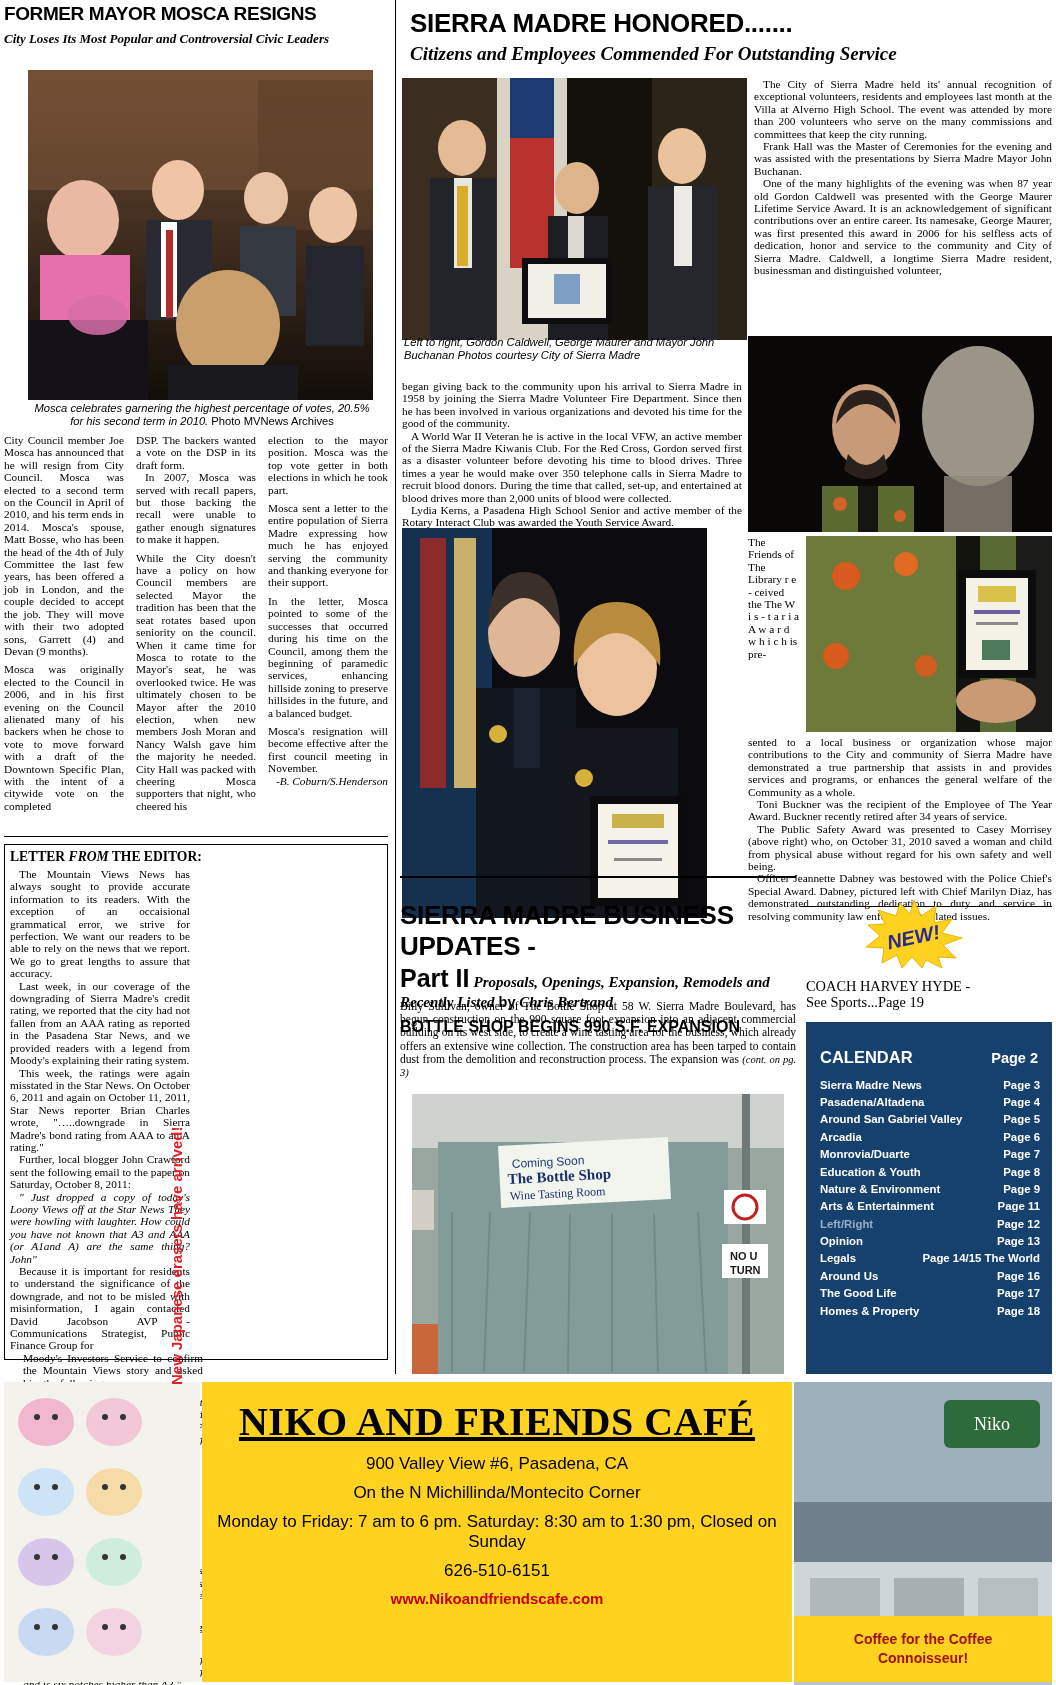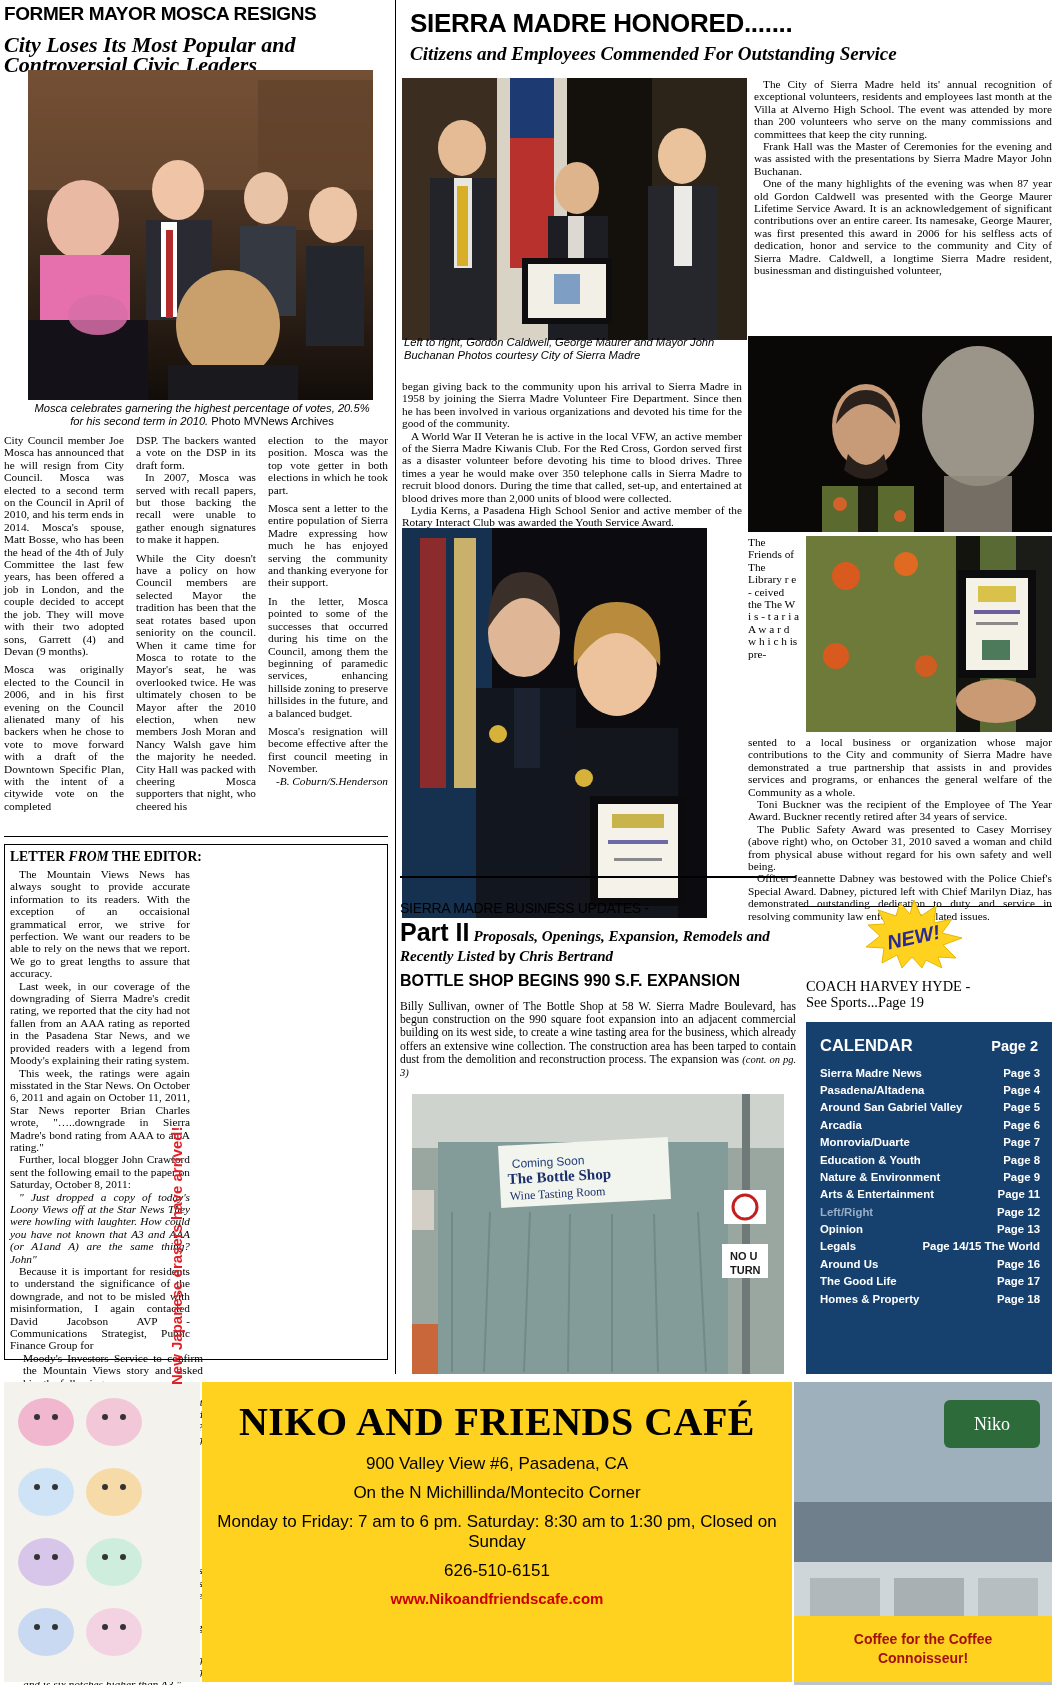--- a/index.html
+++ b/index.html
@@ -7,21 +7,21 @@
   .page{width:1056px;height:1685px;position:relative;}
 
   
   .col-text{font-family:"Liberation Serif",serif;font-size:11.3px;line-height:12.4px;text-align:justify;hyphens:auto;}
   .col-text p{margin:0 0 0 0;text-indent:9px;}
   .col-text p.noind{text-indent:0;}
 
   
   #left-head{position:absolute;left:4px;top:2px;width:384px;}
   .hl-main{font-family:"Liberation Sans",sans-serif;font-weight:bold;font-size:19px;letter-spacing:-.4px;line-height:24px;}
-  .hl-sub{font-family:"Liberation Serif",serif;font-style:italic;font-weight:bold;font-size:22px;line-height:20px;margin-top:9px;}
+  .hl-sub{font-family:"Liberation Serif",serif;font-style:italic;font-weight:bold;font-size:13px;line-height:20px;margin-top:3px;}
 
   #mosca-photo{position:absolute;left:28px;top:70px;width:345px;height:330px;overflow:hidden;
      background:#2d2a28;}
   .photo-cap{position:absolute;font-family:"Liberation Sans",sans-serif;font-style:italic;font-size:11.2px;line-height:13px;}
 
   #mosca-cap{left:28px;top:402px;width:348px;text-align:center;}
   #mosca-cap .src{font-style:normal;}
 
   #left-cols{position:absolute;left:4px;top:434px;width:384px;height:396px;}
   .c3{width:120px;float:left;margin-right:12px;}
@@ -50,49 +50,49 @@
       padding:4px 5px;box-sizing:border-box;}
   .letter-head{font-family:"Liberation Serif",serif;font-weight:bold;font-size:13.6px;margin-bottom:3px;}
   .letter-head i{font-style:italic;}
   .lc{width:180px;float:left;}
   .lc.right{margin-left:13px;}
   .lc p{margin:0;text-indent:9px;}
   .lc p.noind{text-indent:0;}
   .it{font-style:italic;}
   .ul{text-decoration:underline;font-style:italic;}
   #biz-head{position:absolute;left:400px;top:900px;width:396px;}
-  .biz-t1{font-family:"Liberation Sans",sans-serif;font-weight:normal;font-size:14px;letter-spacing:-.3px;}
+  .biz-t1{font-family:"Liberation Sans",sans-serif;font-weight:bold;font-size:26px;letter-spacing:-.3px;}
   .biz-t2{font-family:"Liberation Sans",sans-serif;font-weight:bold;font-size:25px;display:inline;}
   .biz-t2b{font-family:"Liberation Serif",serif;font-weight:bold;font-style:italic;font-size:15px;}
   .biz-by{font-family:"Liberation Serif",serif;font-weight:bold;font-style:italic;font-size:15px;}
   .biz-by .norm{font-style:normal;font-family:"Liberation Sans",sans-serif;font-size:14.5px;}
   .biz-sub{font-family:"Liberation Sans",sans-serif;font-weight:bold;font-size:16px;margin-top:7px;}
   #biz-body{position:absolute;left:400px;top:1000px;width:396px;font-size:11.6px;line-height:13.2px;text-align:justify;}
   #biz-photo{position:absolute;left:412px;top:1094px;width:372px;height:280px;background:#8d9b93;overflow:hidden;}
 
   
   #new-burst{position:absolute;left:866px;top:900px;width:96px;height:68px;}
   #coach-txt{position:absolute;left:806px;top:978px;width:246px;font-size:14.4px;line-height:16px;}
   #calendar{position:absolute;left:806px;top:1022px;width:246px;height:352px;background:#16406e;color:#fff;
       font-family:"Liberation Sans",sans-serif;}
-  .cal-title-row{display:flex;justify-content:space-between;align-items:baseline;padding:14px 14px 9px 14px;}
+  .cal-title-row{display:flex;justify-content:space-between;align-items:baseline;padding:14px 14px 9px 14px;margin-top:12px;}
   .cal-title{font-size:16.5px;font-weight:bold;}
   .cal-p2{font-size:14.5px;font-weight:bold;}
   .cal-row{display:flex;justify-content:space-between;padding:2.7px 12px 2.7px 14px;font-size:11.4px;font-weight:bold;}
   .cal-row .pg{white-space:nowrap;}
   .dim{color:#97aec6;}
 
   
   #ad-erasers{position:absolute;left:4px;top:1382px;width:196px;height:300px;background:#f3f1ec;overflow:hidden;}
   #ad-vert-text{position:absolute;left:168px;top:1385px;width:300px;height:28px;
       transform:rotate(-90deg);transform-origin:0 0;color:#e31f26;font-family:"Liberation Sans",sans-serif;
       font-weight:bold;font-size:15px;white-space:nowrap;}
   #ad-niko{position:absolute;left:202px;top:1382px;width:590px;height:300px;background:#ffd21f;}
   .niko-title{font-family:"Liberation Serif",serif;font-weight:bold;font-size:40px;text-align:center;
-      letter-spacing:.5px;padding-top:16px;}
+      letter-spacing:.5px;padding-top:16px;text-decoration:underline;}
   .niko-l{text-align:center;font-family:"Liberation Sans",sans-serif;font-size:15.5px;margin-top:9px;}
   .niko-l.big{font-size:17px;}
   .niko-url{text-align:center;font-family:"Liberation Sans",sans-serif;font-weight:bold;font-size:15px;color:#c00;margin-top:9px;}
   #ad-coffee{position:absolute;left:794px;top:1382px;width:258px;height:361px;background:#b9c4cc;overflow:hidden;}
   #coffee-band{position:absolute;left:794px;top:1616px;width:258px;height:66px;background:#ffd21f;
       display:flex;align-items:center;justify-content:center;text-align:center;}
   #coffee-band span{font-family:"Liberation Sans",sans-serif;font-weight:bold;font-size:14px;color:#a31010;line-height:19px;}
 
   
   .vsep{position:absolute;background:#000;width:1px;}

